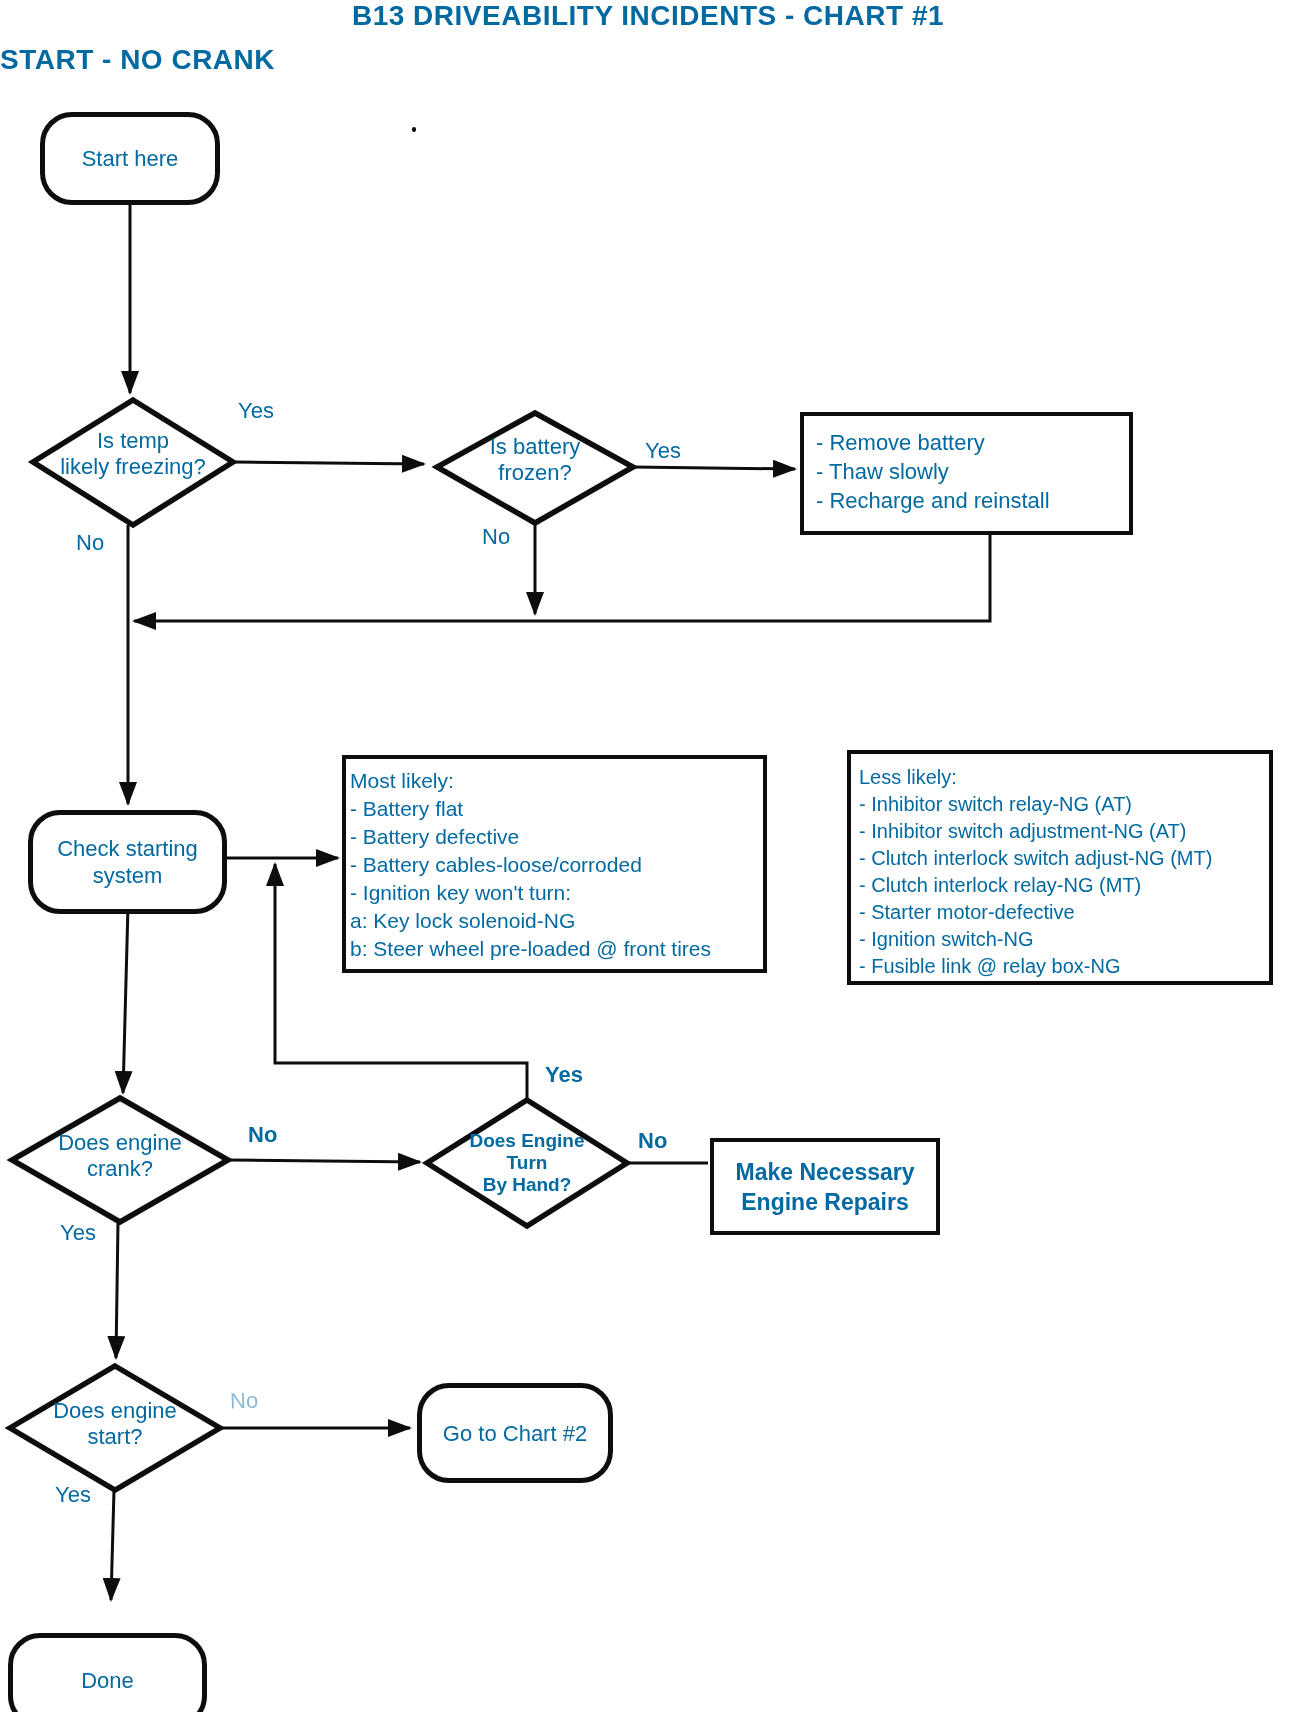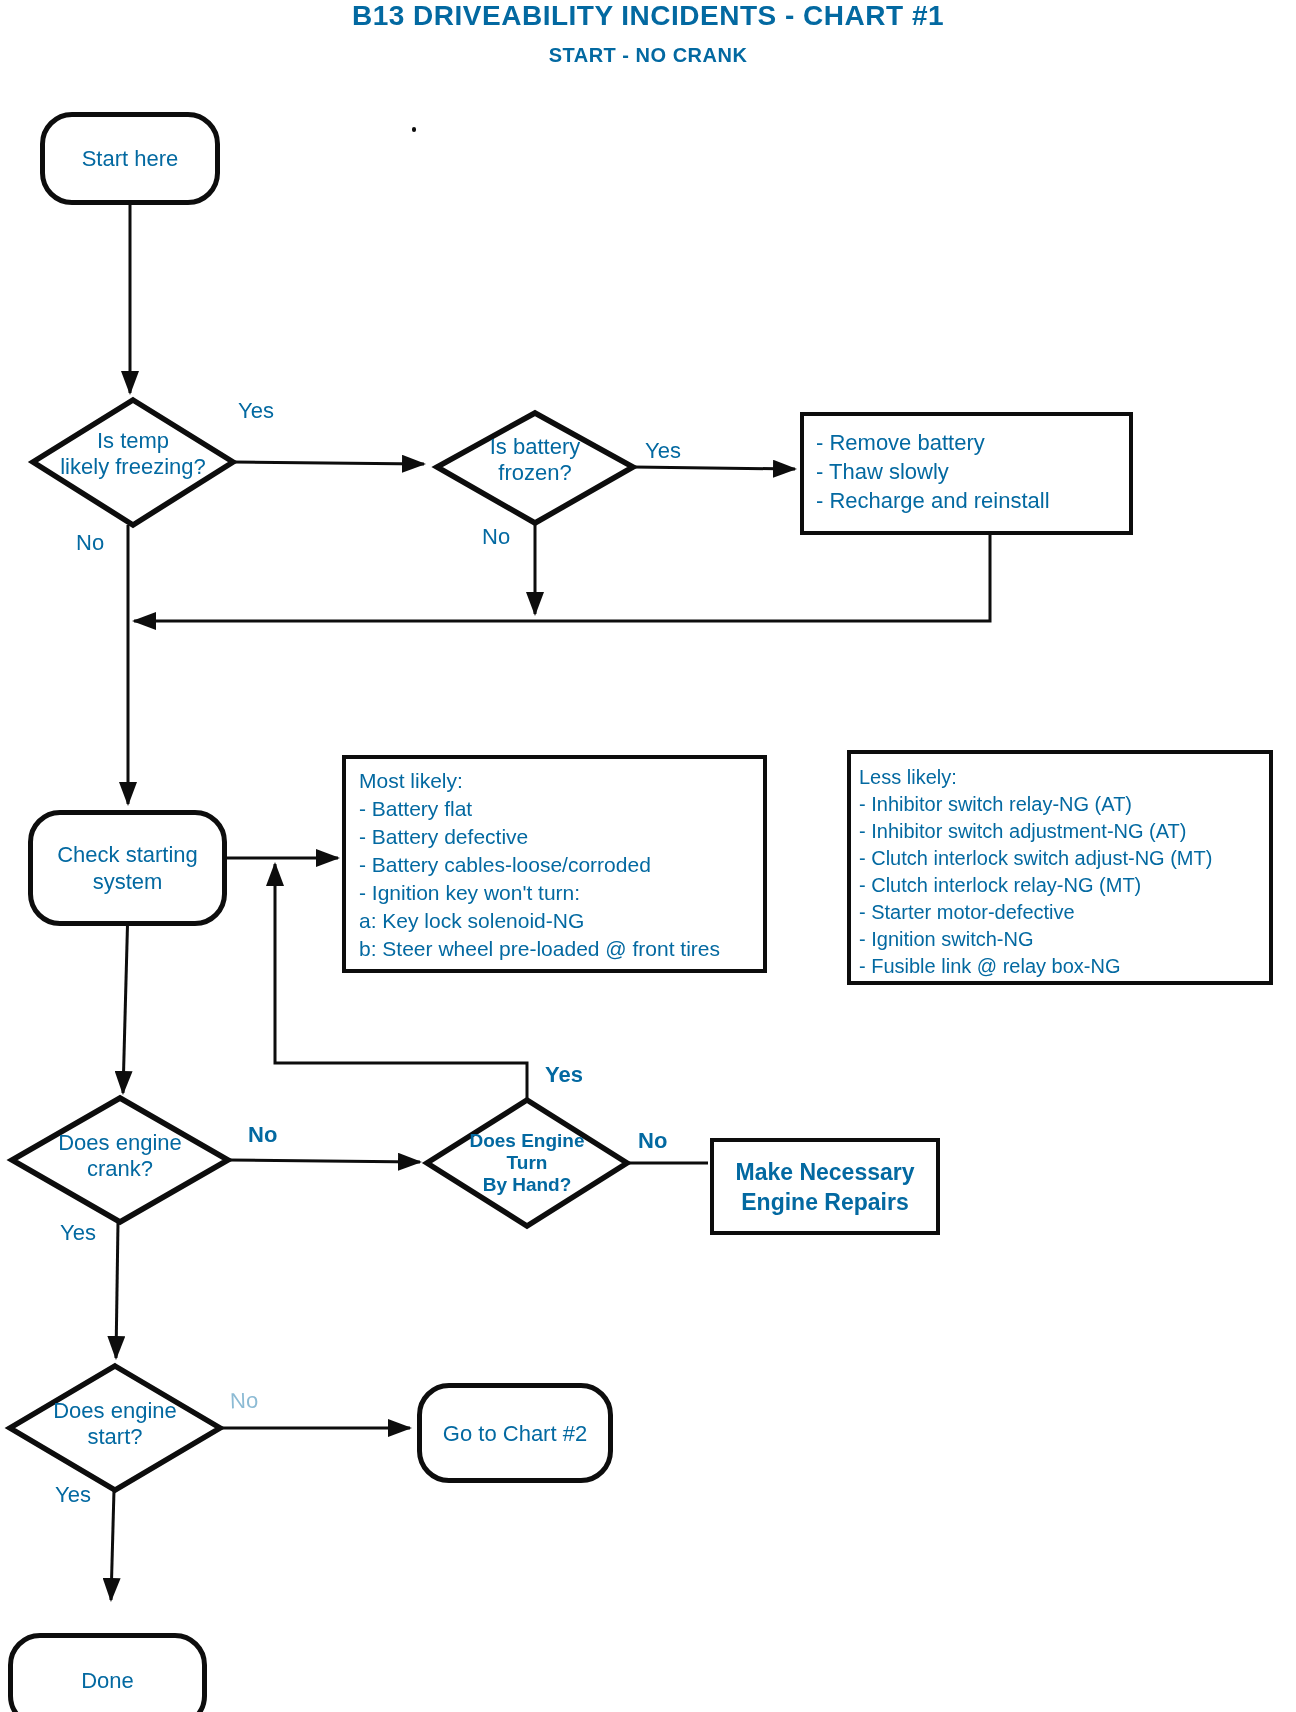--- a/index.html
+++ b/index.html
@@ -6,29 +6,29 @@
   .page{
     position:relative;width:1296px;height:1712px;background:#ffffff;
     font-family:"Liberation Sans","DejaVu Sans",sans-serif;color:#0369a1;
     overflow:hidden;filter:blur(0.35px);
   }
   .wires{position:absolute;left:0;top:0;}
   .wires polyline,.wires line{fill:none;stroke:#0d0d0d;stroke-width:3;}
   .wires polygon.diamond{fill:#ffffff;stroke:#0d0d0d;stroke-width:5.5;stroke-linejoin:miter;}
   .title{position:absolute;left:0;top:8;width:100%;text-align:center;
     font-size:28px;font-weight:bold;letter-spacing:.5px;}
-  .title2{position:absolute;left:0;top:44px;width:100%;text-align:center;
-    font-size:20px;font-weight:bold;letter-spacing:.5px;}
+  .title2{position:absolute;left:0;top:44px;width:100%;
+    font-size:28px;font-weight:bold;letter-spacing:.5px;}
   .terminator{position:absolute;border:5px solid #0d0d0d;border-radius:32px;background:#fff;
     display:flex;flex-direction:column;align-items:center;justify-content:center;
     font-size:22px;line-height:27px;text-align:center;box-sizing:border-box;}
   .process{position:absolute;border:4px solid #0d0d0d;background:#fff;box-sizing:border-box;
     font-size:22px;line-height:29px;padding:12px 6px 6px 12px;}
   .process div{white-space:nowrap;}
-  .small-list{font-size:21px;line-height:28px;padding:8px 4px 4px 13px;}
+  .small-list{font-size:21px;line-height:28px;padding:8px 4px 4px 4px;}
   .smaller-list{font-size:20px;line-height:27px;padding:10px 4px 20px 8px;}
   .dtext{position:absolute;text-align:center;font-size:22px;line-height:26px;}
   .dtext.bold{font-weight:bold;font-size:19px;line-height:22px;}
   .edge-label{position:absolute;font-size:22px;white-space:nowrap;}
   .edge-label.bold{font-weight:bold;}
   .edge-label.faint{opacity:.45;transform:rotate(-2deg);}
   .repairs{display:flex;flex-direction:column;justify-content:center;align-items:center;
     font-weight:bold;font-size:23px;line-height:30px;text-align:center;padding:0;}
   .dot{position:absolute;left:412px;top:127px;width:4px;height:5px;background:#0d0d0d;border-radius:2px;}
 </style>
@@ -67,21 +67,21 @@
   </svg>
 
   <div class="title">B13 DRIVEABILITY INCIDENTS - CHART #1</div>
   <div class="title2">START - NO CRANK</div>
   <div class="dot"></div>
 
   <div class="terminator" style="left:40px;top:112px;width:180px;height:93px;">
     <span>Start here</span>
   </div>
 
-  <div class="terminator" style="left:28px;top:810px;width:199px;height:116px;align-items:center;">
+  <div class="terminator" style="left:28px;top:810px;width:199px;height:104px;align-items:center;">
     <span>Check starting</span>
     <span>system</span>
   </div>
 
   <div class="terminator" style="left:417px;top:1383px;width:196px;height:100px;">
     <span>Go to Chart #2</span>
   </div>
 
   <div class="terminator" style="left:8px;top:1605px;width:199px;height:95px;margin-top:28px;">
     <span>Done</span>

